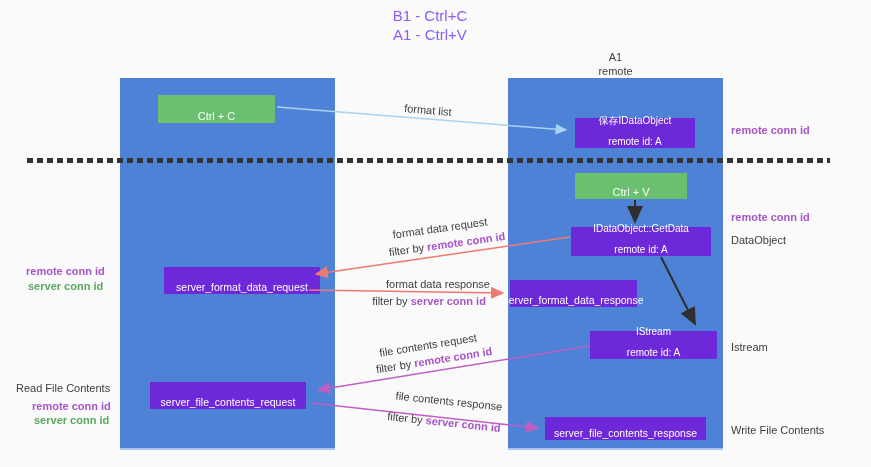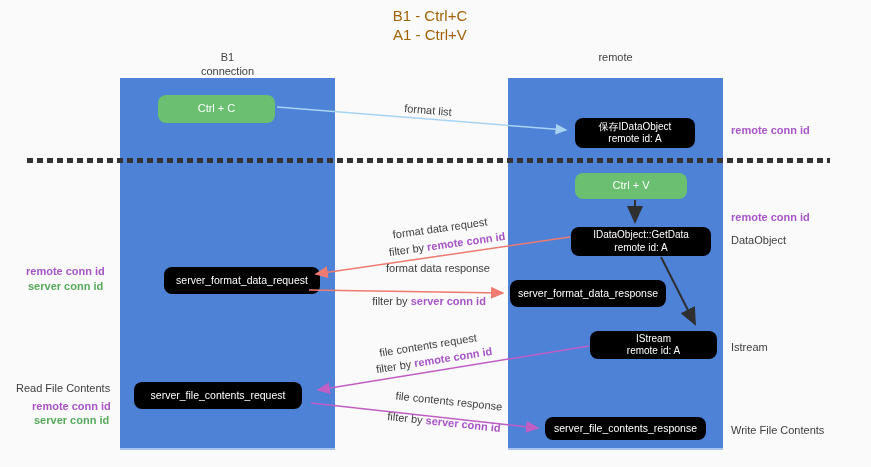--- a/index.html
+++ b/index.html
@@ -1,46 +1,43 @@
 <!DOCTYPE html>
 <html><head>
 <meta charset="utf-8">
 <style>
   html,body{margin:0;padding:0;background:#fafafa;}
   .canvas{position:relative;width:871px;height:467px;background:#fafafa;overflow:hidden;
           font-family:"Liberation Sans",sans-serif;color:#3d3d3d;}
   .abs{position:absolute;}
-  .title-line{left:0;width:860px;text-align:center;font-size:15px;color:#a16207;}
+  .title-line{left:0;width:860px;text-align:center;font-size:15px;color:#8b5cf6;}
   .lane{background:#4d82d7;border-bottom:2px solid #aac3ec;}
   .lane-header{width:215px;text-align:center;font-size:11px;color:#3f3f3f;line-height:14px;}
-  .box{display:flex;flex-direction:column;align-items:center;justify-content:center;
-       color:#fff;text-align:center;line-height:1.2;border-radius:8px;}
+  .box{display:flex;flex-direction:column;align-items:center;justify-content:flex-end;
+       color:#fff;text-align:center;line-height:1.2;}
   .green{background:#6abf70;font-size:11px;}
-  .orange{background:#000000;font-size:10.5px;}
+  .orange{background:#6d28d9;font-size:10.5px;gap:8px;}
   .two-line{font-size:10px;line-height:1.25;}
   .dashed{background:repeating-linear-gradient(90deg,#333 0 6px,rgba(0,0,0,0) 6px 10px);}
   .side-label{font-size:11px;white-space:nowrap;}
   .purple{color:#a855c8;font-weight:700;}
   .greenlbl{color:#57a95b;font-weight:700;}
   .edge-label{font-size:11px;color:#3e3e3e;white-space:nowrap;transform-origin:center;}
   .svg-overlay{left:0;top:0;pointer-events:none;}
 </style>
 </head>
 <body>
 
 <div class="canvas">
 
   <div class="abs title-line" style="top:7px">B1 - Ctrl+C</div>
   <div class="abs title-line" style="top:26px">A1 - Ctrl+V</div>
 
-  <div class="abs lane-header" style="left:120px;top:50px">
-    <div>B1</div>
-    <div>connection</div>
-  </div>
   <div class="abs lane-header" style="left:508px;top:50px">
+    <div>A1</div>
     <div>remote</div>
   </div>
 
   <div class="abs lane" style="left:120px;top:78px;width:215px;height:370px"></div>
   <div class="abs lane" style="left:508px;top:78px;width:215px;height:370px"></div>
 
   <div class="abs dashed" style="left:27px;top:158px;width:803px;height:5px"></div>
 
   <div class="abs box green" style="left:158px;top:95px;width:117px;height:28px">
     <span>Ctrl + C</span>
@@ -57,30 +54,30 @@
 
   <div class="abs box orange two-line" style="left:571px;top:227px;width:140px;height:29px">
     <div>IDataObject::GetData</div>
     <div>remote id: A</div>
   </div>
 
   <div class="abs box orange" style="left:164px;top:267px;width:156px;height:27px">
     <span>server_format_data_request</span>
   </div>
 
-  <div class="abs box orange" style="left:510px;top:280px;width:156px;height:27px">
+  <div class="abs box orange" style="left:510px;top:280px;width:127px;height:27px">
     <span>server_format_data_response</span>
   </div>
 
   <div class="abs box orange two-line" style="left:590px;top:331px;width:127px;height:28px">
     <div>IStream</div>
     <div>remote id: A</div>
   </div>
 
-  <div class="abs box orange" style="left:134px;top:382px;width:168px;height:27px">
+  <div class="abs box orange" style="left:150px;top:382px;width:156px;height:27px">
     <span>server_file_contents_request</span>
   </div>
 
   <div class="abs box orange" style="left:545px;top:417px;width:161px;height:23px">
     <span>server_file_contents_response</span>
   </div>
 
   <svg class="abs svg-overlay" width="871" height="467" viewBox="0 0 871 467">
     <defs>
       <marker id="ah-blue" markerWidth="9" markerHeight="8" refX="7" refY="3.5" orient="auto">
@@ -105,21 +102,21 @@
     <line x1="311" y1="403" x2="538" y2="428" stroke-width="1.5" marker-end="url(#ah-magenta)" stroke="#c05ec4"></line>
   </svg>
 
   <div class="abs edge-label" style="left:428px;top:110px;transform:translate(-50%,-50%) rotate(5deg)">format list</div>
 
   <div class="abs edge-label" style="left:440px;top:228px;transform:translate(-50%,-50%) rotate(-8deg)">format data request</div>
   <div class="abs edge-label" style="left:447px;top:244px;transform:translate(-50%,-50%) rotate(-8deg)">
     <span>filter by </span><span class="purple">remote conn id</span>
   </div>
 
-  <div class="abs edge-label" style="left:438px;top:268px;transform:translate(-50%,-50%)">format data response</div>
+  <div class="abs edge-label" style="left:438px;top:284px;transform:translate(-50%,-50%)">format data response</div>
   <div class="abs edge-label" style="left:429px;top:301px;transform:translate(-50%,-50%)">
     <span>filter by </span><span class="purple">server conn id</span>
   </div>
 
   <div class="abs edge-label" style="left:428px;top:345px;transform:translate(-50%,-50%) rotate(-9deg)">file contents request</div>
   <div class="abs edge-label" style="left:434px;top:360px;transform:translate(-50%,-50%) rotate(-9deg)">
     <span>filter by </span><span class="purple">remote conn id</span>
   </div>
 
   <div class="abs edge-label" style="left:449px;top:401px;transform:translate(-50%,-50%) rotate(6deg)">file contents response</div>

